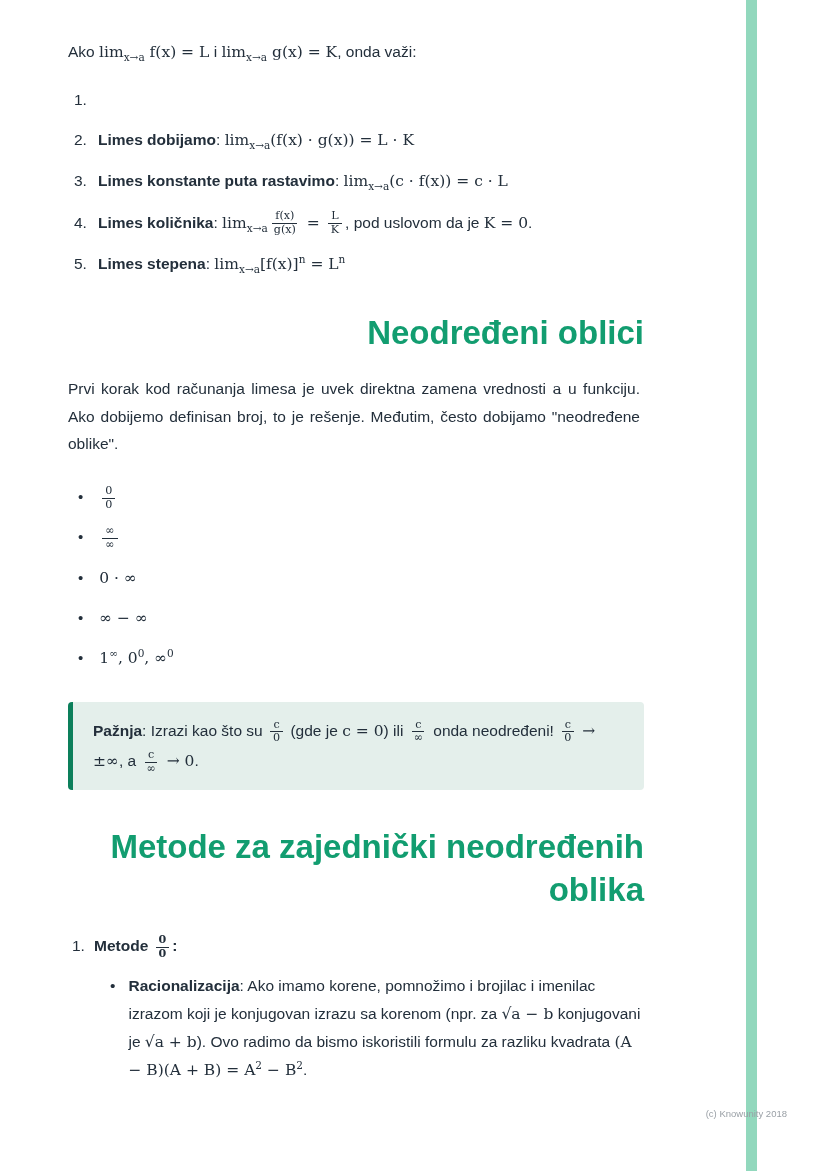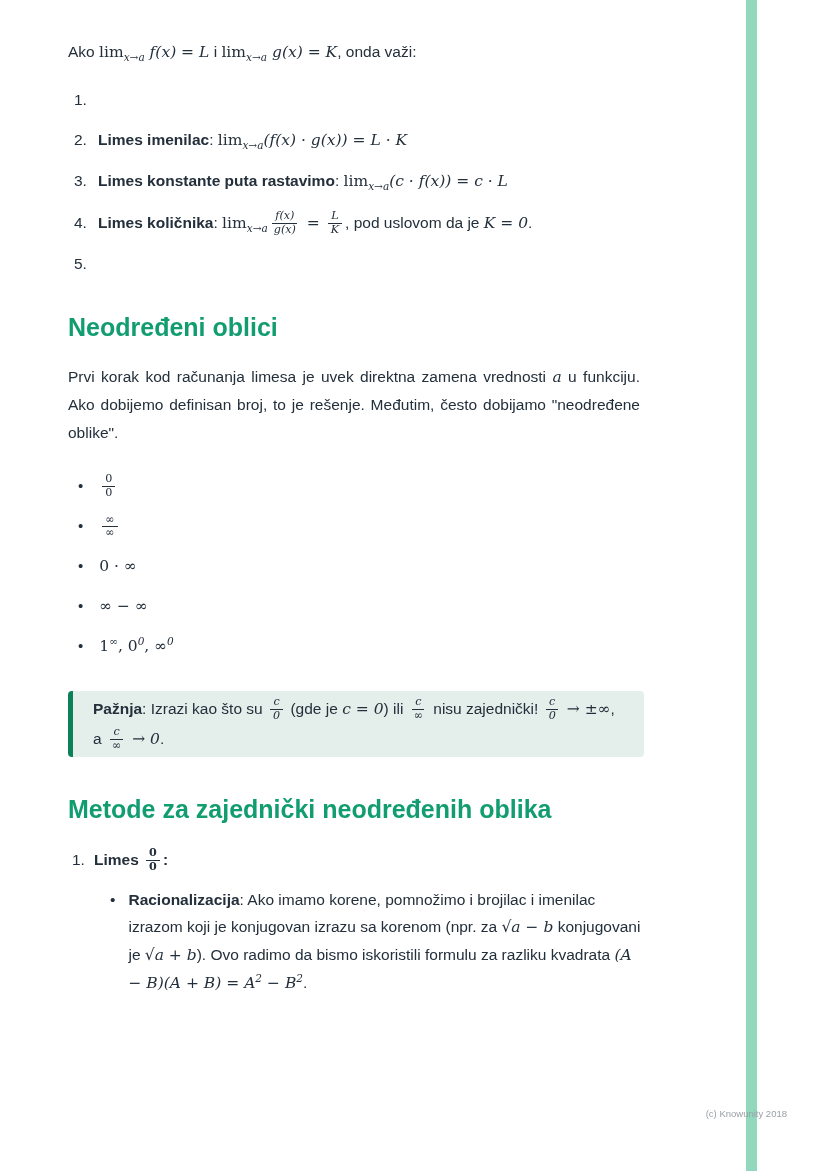--- a/index.html
+++ b/index.html
@@ -18,50 +18,50 @@
   }
   .stripe{
     position:absolute;top:0;right:71px;width:11px;height:100%;
     background:var(--stripe);z-index:1;
   }
   .content{
     position:absolute;left:68px;top:38px;width:576px;z-index:2;
     line-height:1.75;
   }
   .bold{font-weight:700;}
-  .math{font-family:"DejaVu Serif","Liberation Serif",serif;font-style:italic;}
+  .math{font-family:"DejaVu Serif","Liberation Serif",serif;}
   .mroman{font-family:"DejaVu Serif","Liberation Serif",serif;font-style:normal;}
   sub.math,sup.math{font-size:0.68em;line-height:1;}
   .frac{
     display:inline-flex;flex-direction:column;align-items:center;
     vertical-align:middle;margin:0 3px;
     font-family:"DejaVu Serif","Liberation Serif",serif;
     font-size:0.72em;line-height:1.15;font-style:normal;
   }
-  .frac.it{font-style:italic;}
+  .frac.it{}
   .frac.b{font-weight:700;}
   .frac .num{padding:0 3px;border-bottom:1px solid currentColor;}
   .frac .den{padding:0 3px;}
   .section-title{
-    font-size:25px;font-weight:700;color:var(--accent);
-    margin:34px 0 20px 0;line-height:1.3;
+    font-size:33px;font-weight:700;color:var(--accent);
+    margin:34px 0 20px 0;line-height:1.3;text-align:right;
   }
   ol.rules{list-style:none;margin:20px 0 6px 6px;}
   ol.rules > li{display:flex;margin-bottom:13px;align-items:baseline;}
   ol.rules .marker{min-width:20px;margin-right:4px;}
   p.para{margin:0 4px 26px 0;}
   p.justify{text-align:justify;}
   ul.forms{list-style:none;margin:2px 0 6px 10px;}
   ul.forms > li{display:flex;align-items:center;margin-bottom:12px;min-height:24px;}
   ul.forms > li::before{content:"•";margin-right:16px;font-size:15px;}
   .callout{
     background:var(--callout-bg);
     border-left:5px solid var(--callout-border);
     border-radius:4px;
-    padding:3px 20px;
+    padding:14px 20px;
     margin:30px 0 36px 0;
     line-height:1.95;
   }
   ol.methods{list-style:none;margin:14px 0 0 4px;}
   ol.methods > li{margin-bottom:18px;}
   .m-title{display:flex;align-items:baseline;}
   .m-title .marker{min-width:20px;margin-right:2px;}
   ol.methods ul{list-style:none;margin:12px 0 4px 38px;}
   ol.methods ul > li{display:flex;margin-bottom:14px;}
   ol.methods ul > li::before{content:"•";margin-right:13px;}
@@ -79,38 +79,39 @@
 <div class="content">
 
   <p class="intro"><span class="txt">Ako </span><span class="mroman">lim</span><sub class="math">x→a</sub><span class="math"> f(x) = L</span><span class="txt"> i </span><span class="mroman">lim</span><sub class="math">x→a</sub><span class="math"> g(x) = K</span><span class="txt">, onda važi:</span></p>
 
   <ol class="rules">
     <li>
       <span class="marker">1.</span>
     </li>
     <li>
       <span class="marker">2.</span>
-      <span class="li-body"><span class="bold">Limes imenilac</span><span class="txt">: </span><span class="mroman">lim</span><sub class="math">x→a</sub><span class="math">(f(x) · g(x)) = L · K</span></span>
+      <span class="li-body"><span class="bold">Limes dobijamo</span><span class="txt">: </span><span class="mroman">lim</span><sub class="math">x→a</sub><span class="math">(f(x) · g(x)) = L · K</span></span>
     </li>
     <li>
       <span class="marker">3.</span>
       <span class="li-body"><span class="bold">Limes konstante puta rastavimo</span><span class="txt">: </span><span class="mroman">lim</span><sub class="math">x→a</sub><span class="math">(c · f(x)) = c · L</span></span>
     </li>
     <li>
       <span class="marker">4.</span>
       <span class="li-body"><span class="bold">Limes količnika</span><span class="txt">: </span><span class="mroman">lim</span><sub class="math">x→a</sub><span class="frac it">
             <span class="num">f(x)</span>
             <span class="den">g(x)</span>
           </span><span class="math"> = </span><span class="frac it">
             <span class="num">L</span>
             <span class="den">K</span>
           </span><span class="txt">, pod uslovom da je </span><span class="math">K = 0</span><span class="txt">.</span></span>
     </li>
     <li>
       <span class="marker">5.</span>
+      <span class="li-body"><span class="bold">Limes stepena</span><span class="txt">: </span><span class="mroman">lim</span><sub class="math">x→a</sub><span class="math">[f(x)]</span><sup class="math">n</sup><span class="math"> = L</span><sup class="math">n</sup></span>
     </li>
   </ol>
 
   <h2 class="section-title">Neodređeni oblici</h2>
 
   <p class="para justify"><span class="txt">Prvi korak kod računanja limesa je uvek direktna zamena vrednosti </span><span class="math">a</span><span class="txt"> u funkciju. Ako dobijemo definisan broj, to je rešenje. Međutim, često dobijamo "neodređene oblike".</span></p>
 
 
   <ul class="forms">
     <li>
@@ -136,36 +137,36 @@
       </li>
   </ul>
 
   <div class="callout">
     <p><span class="bold">Pažnja</span><span class="txt">: Izrazi kao što su </span><span class="frac it">
           <span class="num">c</span>
           <span class="den">0</span>
         </span><span class="txt"> (gde je </span><span class="math">c = 0</span><span class="txt">) ili </span><span class="frac it">
           <span class="num">c</span>
           <span class="den">∞</span>
-        </span><span class="txt"> nisu zajednički! </span><span class="frac it">
+        </span><span class="txt"> onda neodređeni! </span><span class="frac it">
           <span class="num">c</span>
           <span class="den">0</span>
         </span><span class="math"> → ±∞</span><span class="txt">, a </span><span class="frac it">
           <span class="num">c</span>
           <span class="den">∞</span>
         </span><span class="math"> → 0</span><span class="txt">.</span></p>
   </div>
 
   <h2 class="section-title">Metode za zajednički neodređenih oblika</h2>
 
   <ol class="methods">
     <li>
       <div class="m-title">
         <span class="marker">1.</span>
-        <span class="li-body"><span class="bold">Limes </span><span class="frac b">
+        <span class="li-body"><span class="bold">Metode </span><span class="frac b">
               <span class="num">0</span>
               <span class="den">0</span>
             </span><span class="bold">:</span></span>
       </div>
       <ul>
         <li>
             <span class="li-body"><span class="bold">Racionalizacija</span><span class="txt">: Ako imamo korene, pomnožimo i brojilac i imenilac izrazom koji je konjugovan izrazu sa korenom (npr. za </span><span class="math">√a − b</span><span class="txt"> konjugovani je </span><span class="math">√a + b</span><span class="txt">). Ovo radimo da bismo iskoristili formulu za razliku kvadrata </span><span class="math">(A − B)(A + B) = A</span><sup class="math">2</sup><span class="math"> − B</span><sup class="math">2</sup><span class="txt">.</span></span>
           </li>
       </ul>
     </li>

